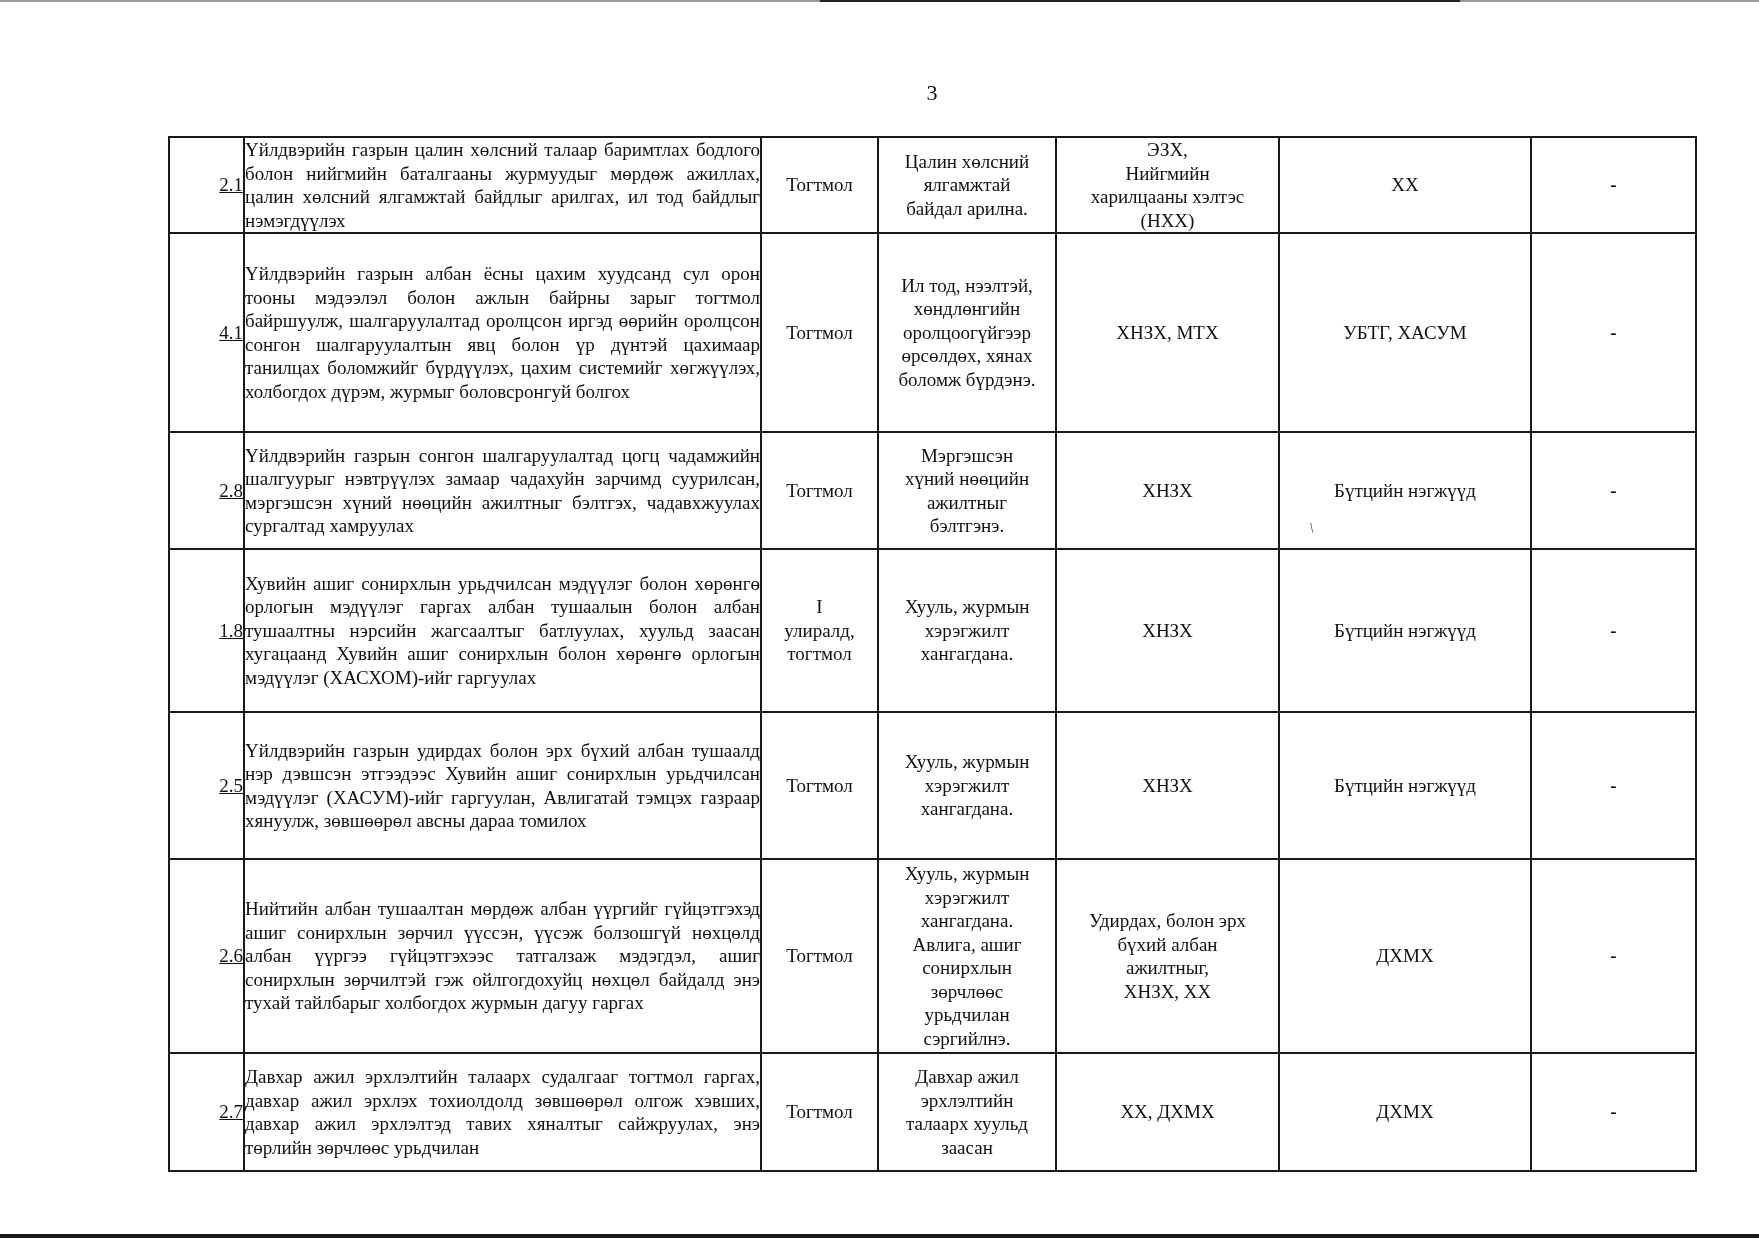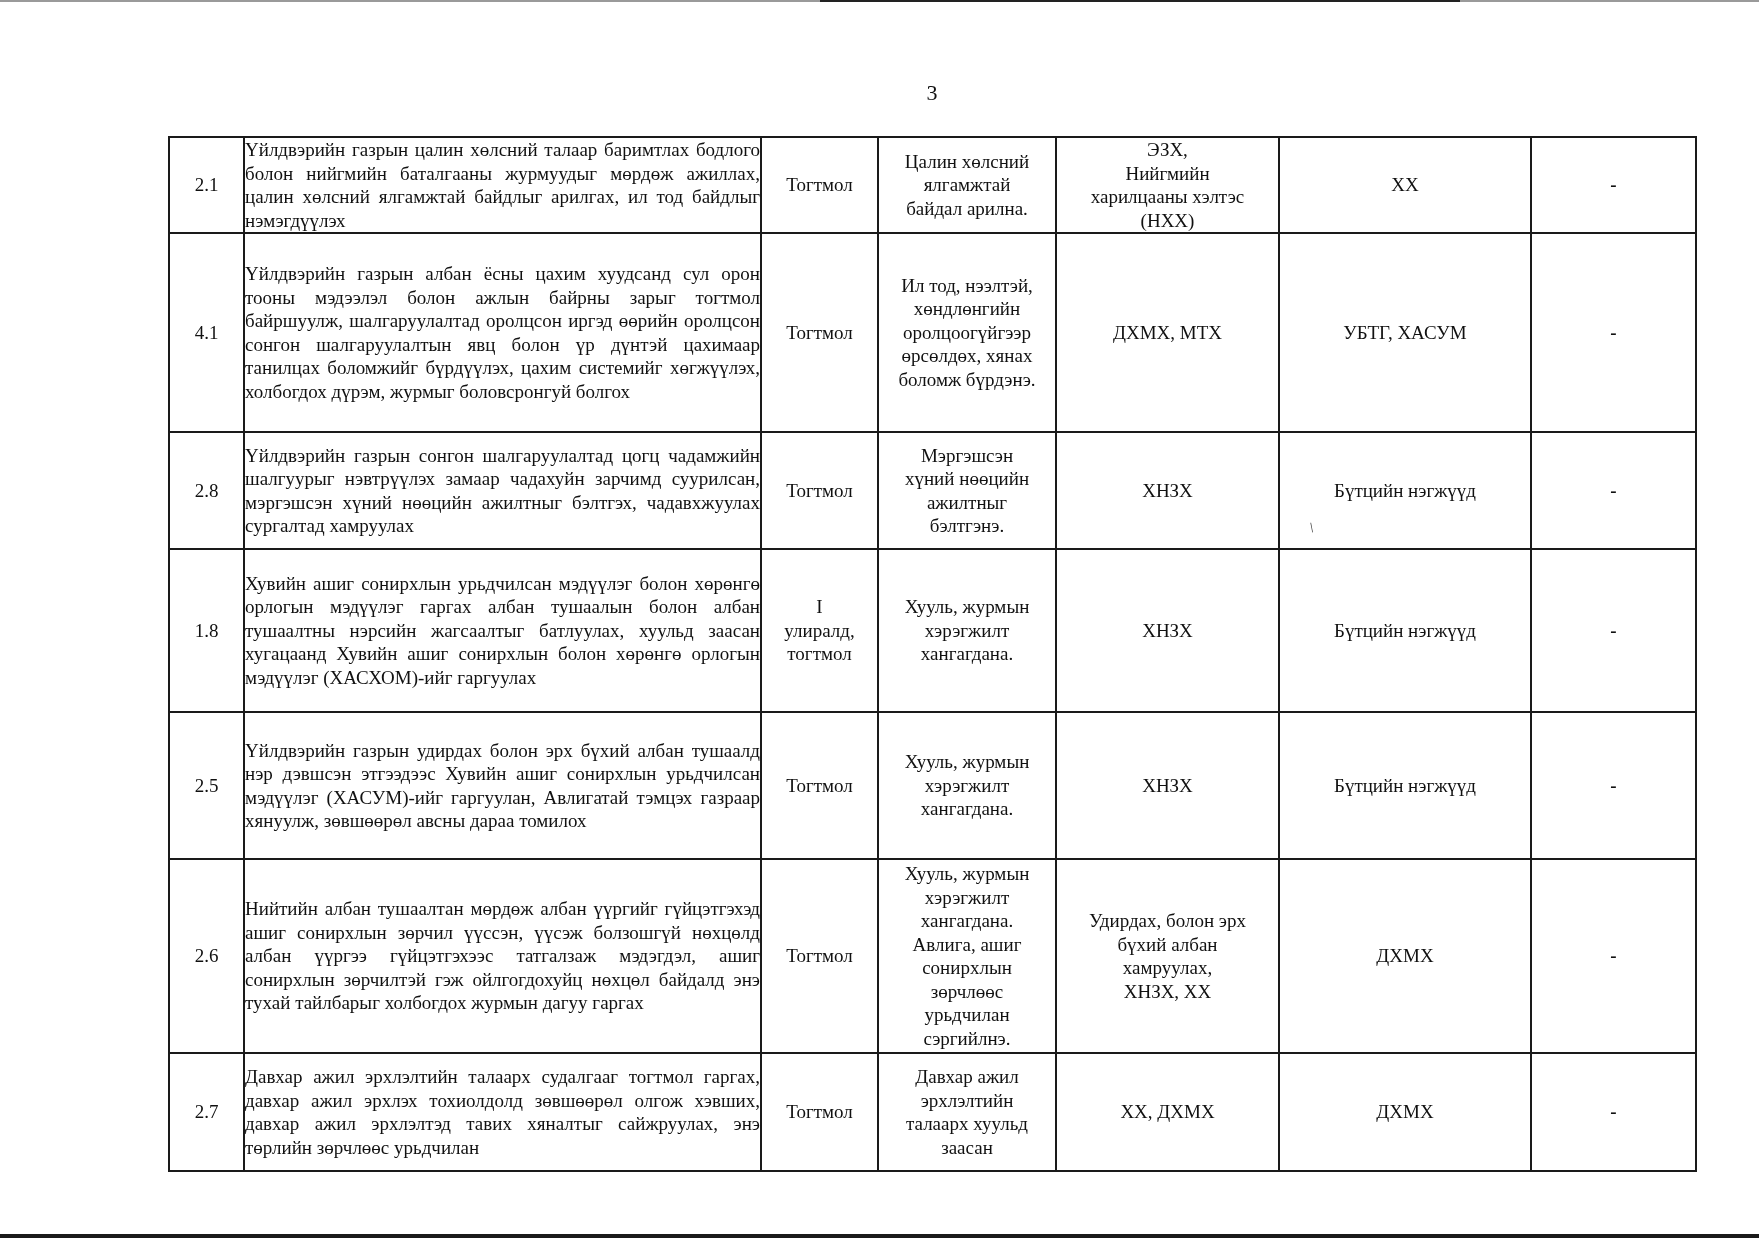--- a/index.html
+++ b/index.html
@@ -14,21 +14,21 @@
 
   table.plan {
     position: absolute; left: 168px; top: 136px;
     border-collapse: collapse; table-layout: fixed;
     width: 1527px;
   }
   table.plan td {
     border: 2px solid #1a1a1a; vertical-align: middle; padding: 0;
     font-size: 19px; line-height: 23.5px;
   }
-  td.num { text-align: center; }
+  td.num { text-align: right; text-decoration: underline; }
   td.desc { text-align: justify; padding: 2px 12px 2px 10px; border-radius: 30px; }
   td.center { text-align: center; padding: 2px 6px; }
   .desc-text { display: block; text-align: justify; text-align-last: left; }
   .center-text { display: block; white-space: pre-line; }
   .dash { font-weight: bold; }
   .tick-mark { position: absolute; left: 1310px; top: 520px; font-size: 14px; color: #333; transform: rotate(-30deg); }
 </style>
 </head>
 <body>
 
@@ -85,21 +85,21 @@
           <span class="center-text">Тогтмол</span>
         </td>
     <td class="center">
           <span class="center-text">Ил тод, нээлтэй,
 хөндлөнгийн
 оролцоогүйгээр
 өрсөлдөх, хянах
 боломж бүрдэнэ.</span>
         </td>
     <td class="center">
-          <span class="center-text">ДХМХ, МТХ</span>
+          <span class="center-text">ХНЗХ, МТХ</span>
         </td>
     <td class="center">
           <span class="center-text">УБТГ, ХАСУМ</span>
         </td>
     <td class="center">
           <span class="center-text dash">-</span>
         </td>
   </tr>
 
   <tr style="height: 117px;">
@@ -191,21 +191,21 @@
 хангагдана.
 Авлига, ашиг
 сонирхлын
 зөрчлөөс
 урьдчилан
 сэргийлнэ.</span>
         </td>
     <td class="center">
           <span class="center-text">Удирдах, болон эрх
 бүхий албан
-хамруулах,
+ажилтныг,
 ХНЗХ, ХХ</span>
         </td>
     <td class="center">
           <span class="center-text">ДХМХ</span>
         </td>
     <td class="center">
           <span class="center-text dash">-</span>
         </td>
   </tr>
 

